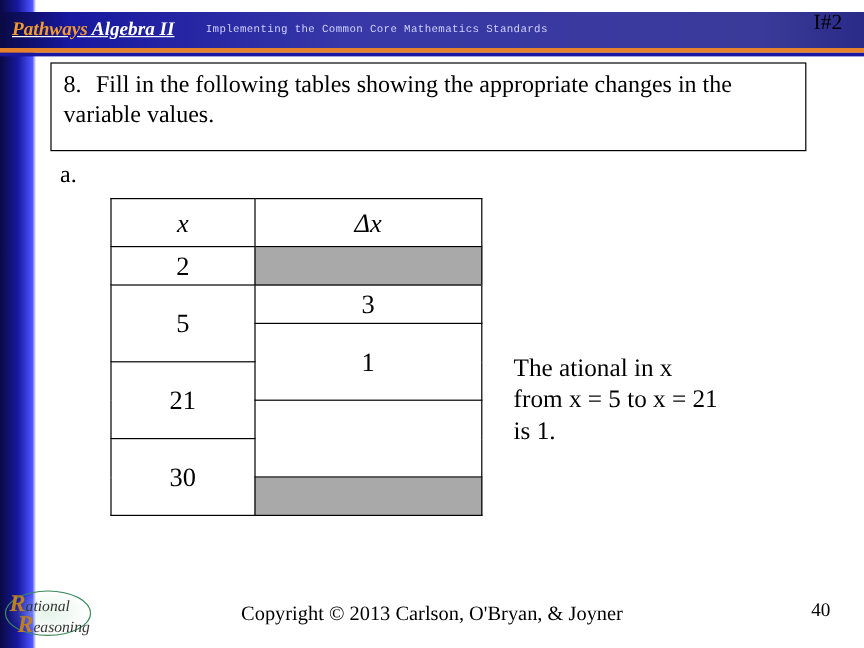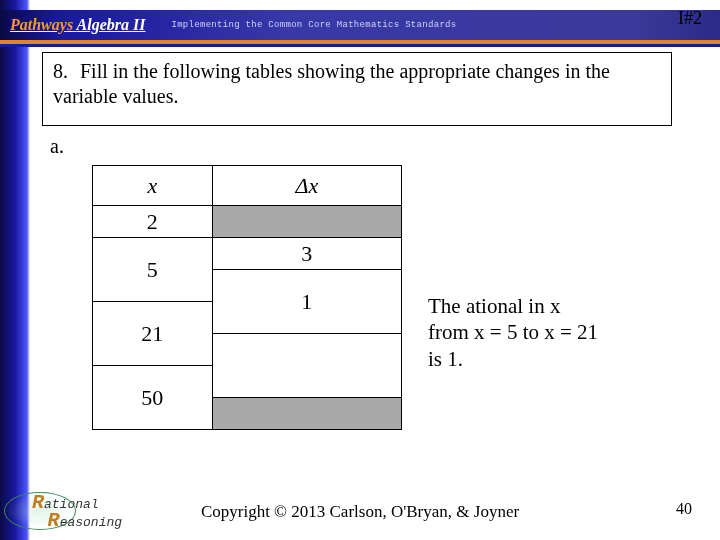--- a/index.html
+++ b/index.html
@@ -119,26 +119,25 @@
     position: absolute;
     bottom: 22px;
     right: 28px;
     font-size: 16px;
     text-align: right;
   }
   .logo {
     position: absolute;
     left: 8px;
     bottom: 10px;
-    font-family: Liberation Mono, monospace;
+    font-family: Liberation Serif, serif;
     font-style: italic;
     font-size: 13px;
     color: #333;
     line-height: 0.9;
-    padding-left: 24px;
   }
   .logo .big { font-size: 20px; font-weight: bold; color: #c07f1f; }
   .logo-oval {
     position: absolute;
     width: 72px; height: 38px;
     border: 1px solid #3b8a5a;
     border-radius: 50%;
     left: 4px; bottom: 10px;
     background: radial-gradient(ellipse at center, rgba(187,226,198,0.4) 0%, rgba(255,255,255,0) 70%);
     pointer-events: none;
@@ -185,21 +184,21 @@
   <tr>
     <td class="col-dx" rowspan="2" style="height:64px">1</td>
   </tr>
   <tr>
     <td class="col-x" rowspan="2" style="height:64px">21</td>
   </tr>
   <tr>
     <td class="col-dx" rowspan="2" style="height:64px"></td>
   </tr>
   <tr>
-    <td class="col-x" rowspan="2" style="height:64px">50</td>
+    <td class="col-x" rowspan="2" style="height:64px">30</td>
   </tr>
   <tr>
     <td class="col-dx shaded" style="height:32px;border-top:none"></td>
   </tr>
 </tbody>
   </table>
 
 <div class="explain">
   <span>The ational in x</span><br>
   <span>from x = 5 to x = 21</span><br>

